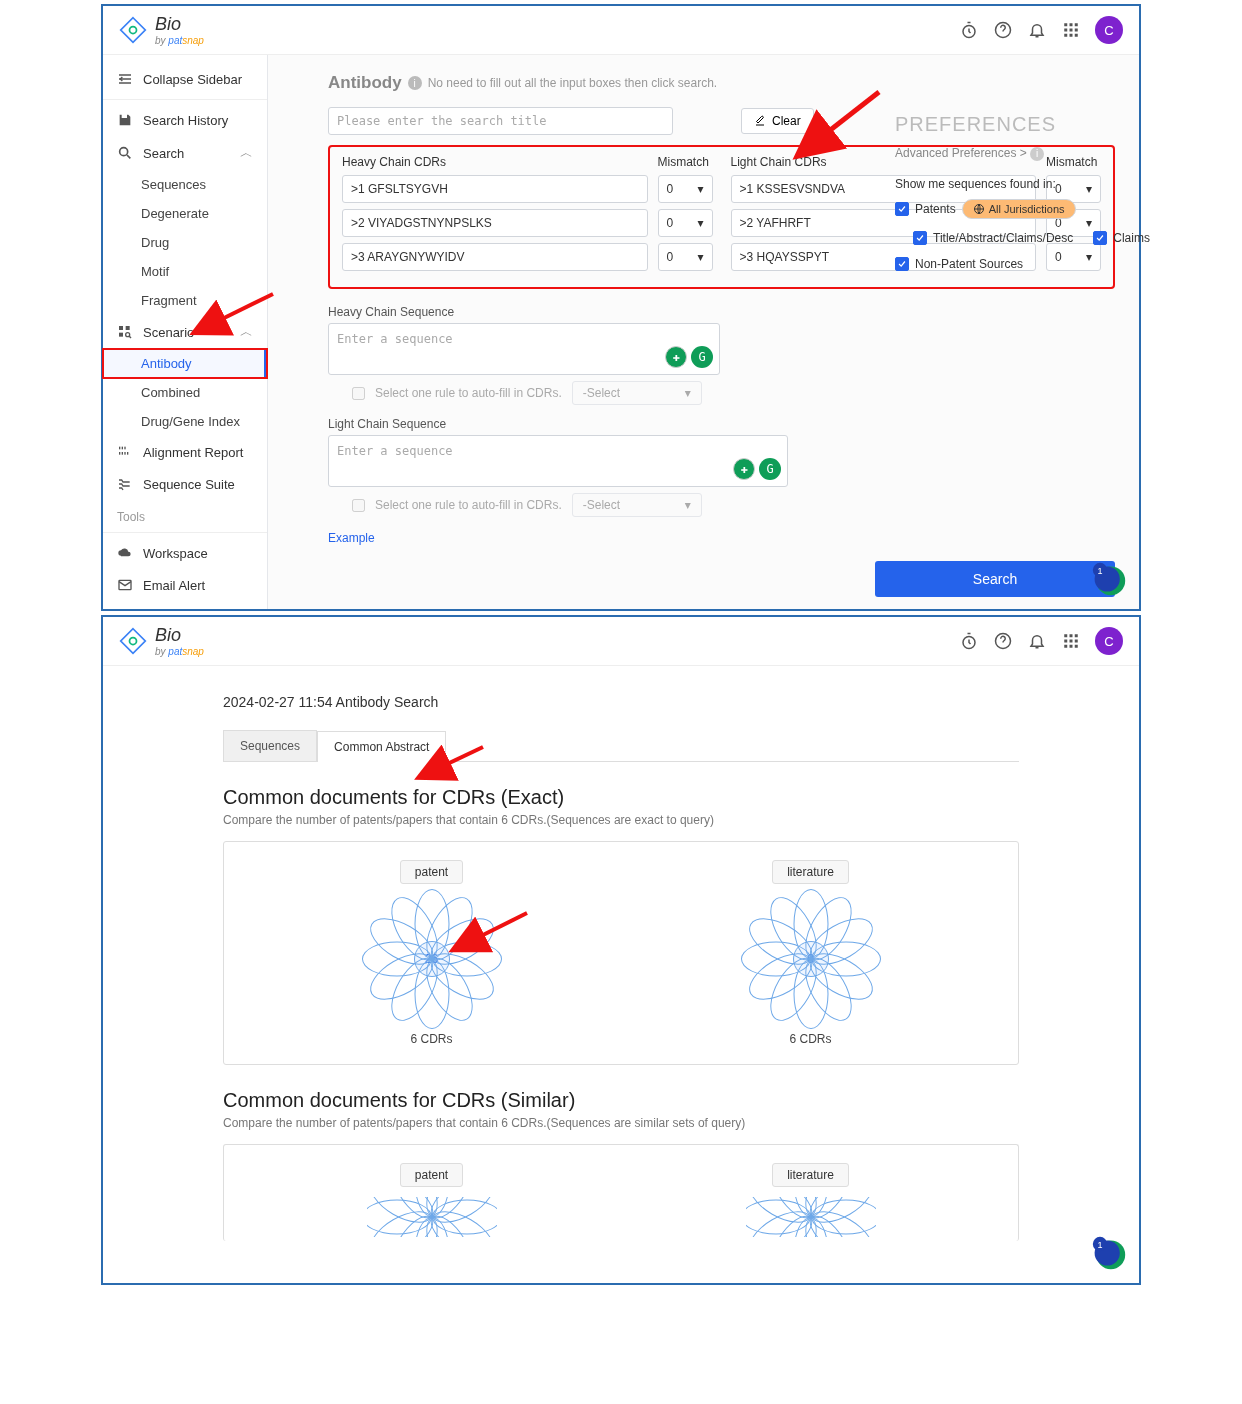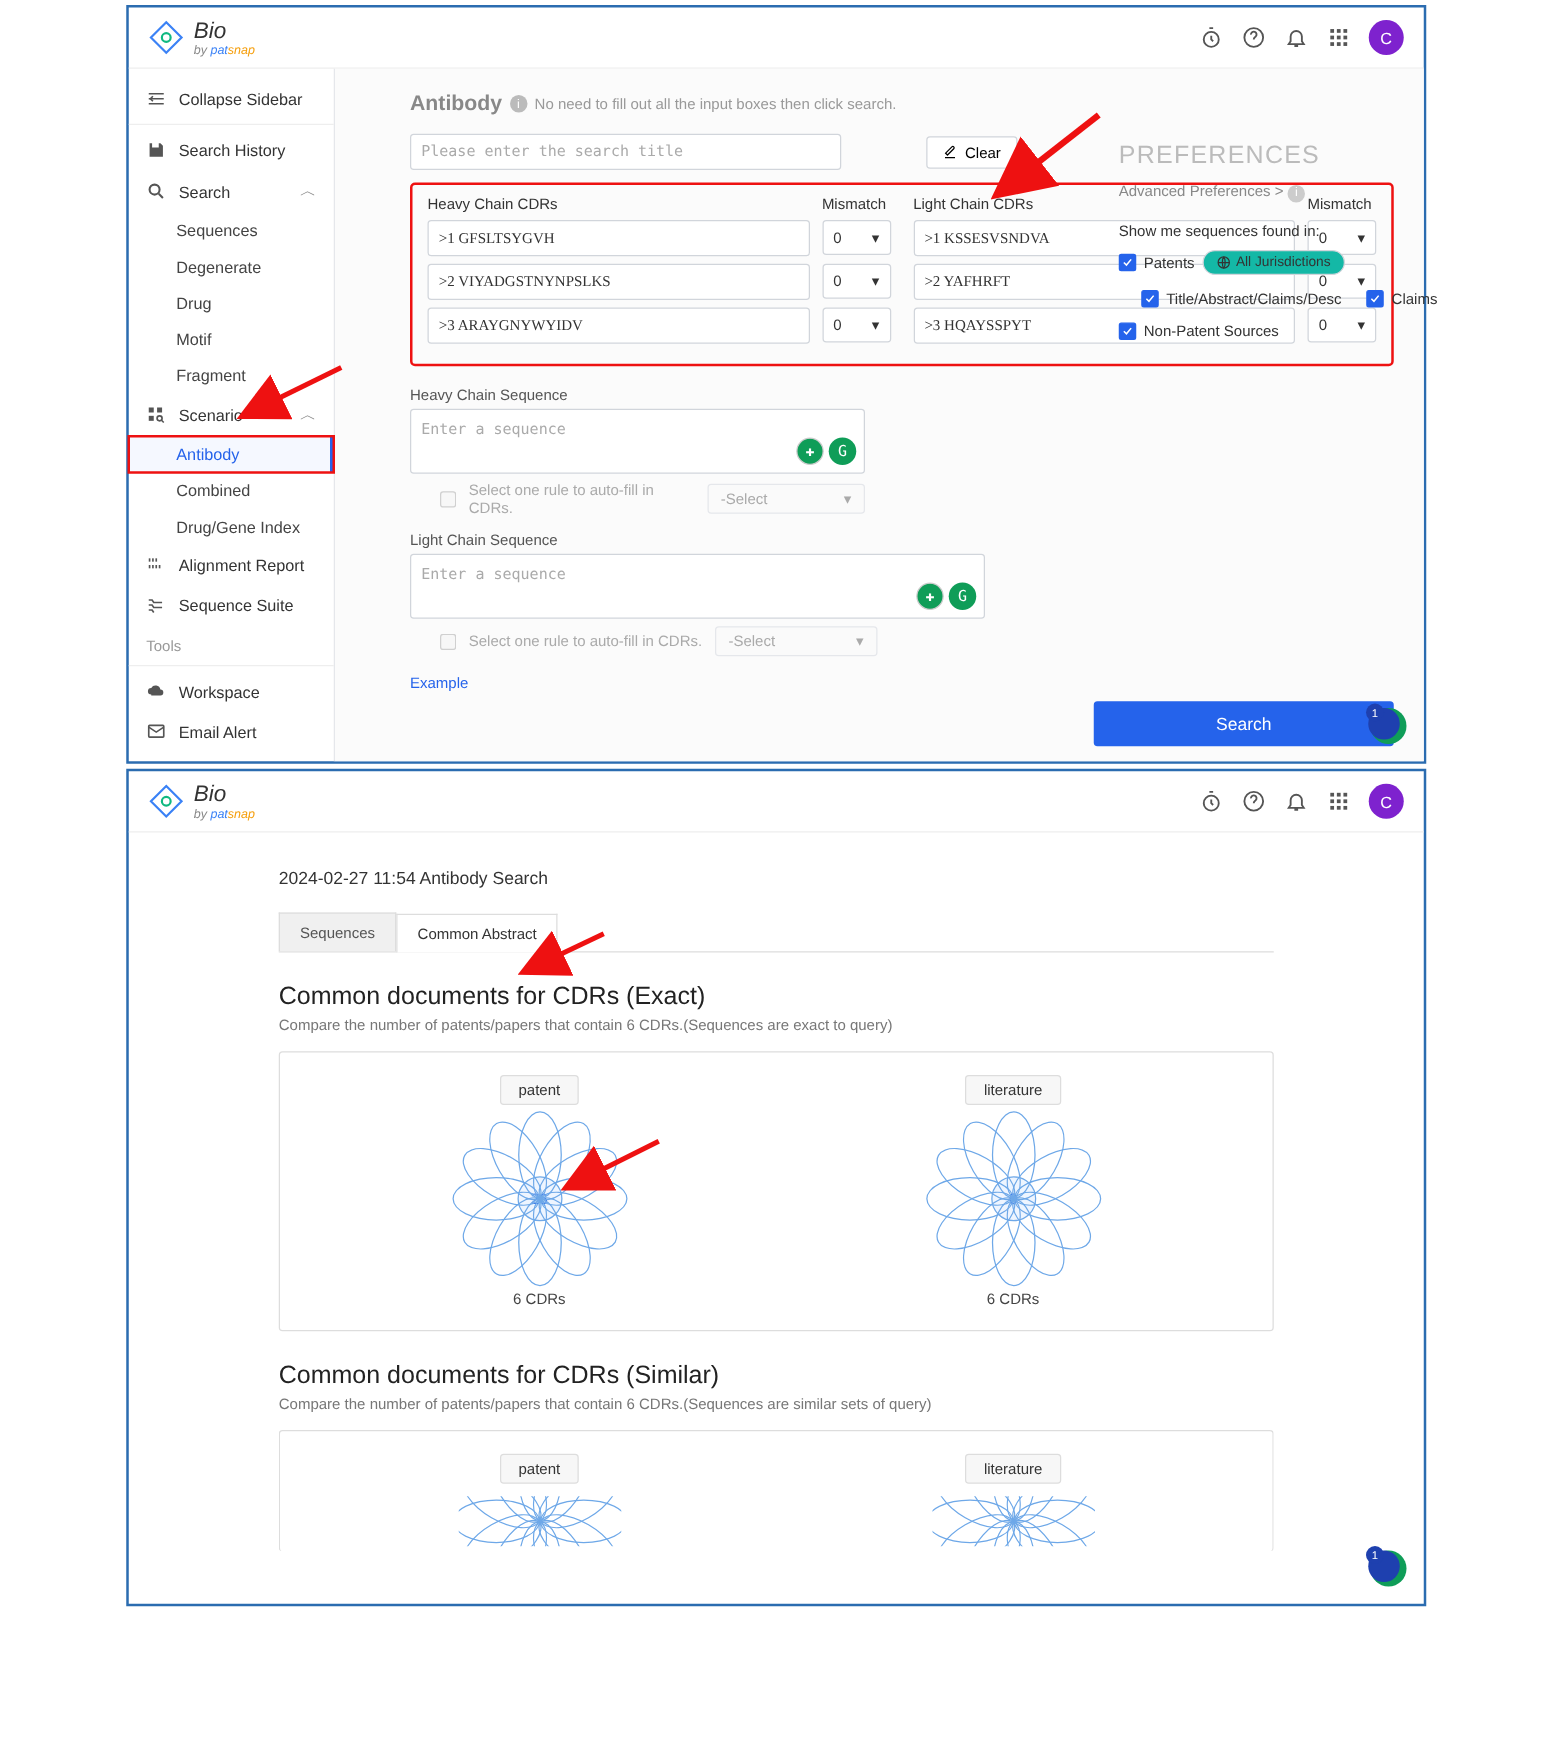--- a/index.html
+++ b/index.html
@@ -34,21 +34,21 @@
 .active-bar { border-right: 3px solid #2563eb; background: #f5f8ff; }
 
 
 .main { flex: 1; padding: 18px 24px 18px 60px; position: relative; background: #fbfbfb; }
 .title-row { display: flex; align-items: center; gap: 6px; margin-bottom: 14px; }
 .title { font-size: 17px; font-weight: 600; color: #888; }
 .info-ic { width: 14px; height: 14px; border-radius: 50%; background: #bbb; color: #fff; display: inline-flex; align-items: center; justify-content: center; font-size: 10px; }
 .hint { font-size: 12px; color: #999; }
 .row1 { display: flex; gap: 14px; align-items: center; margin-bottom: 10px; }
 .search-title { flex: 0 0 345px; }
-.input, .select { border: 1px solid #d1d5db; border-radius: 3px; background: #fff; padding: 6px 8px; font-size: 12px; font-family: Liberation Serif, serif; color: #333; width: 100%; }
+.input, .select { border: 1px solid #d1d5db; border-radius: 3px; background: #fff; padding: 6px 8px; font-size: 12px; font-family: Liberation Sans, sans-serif; color: #333; width: 100%; }
 .input::placeholder { font-family: monospace; color: #aaa; }
 .btn-clear { border: 1px solid #d1d5db; background: #fff; padding: 5px 12px; border-radius: 3px; font-size: 12px; display: inline-flex; align-items: center; gap: 6px; cursor: pointer; }
 
 .cdr-box { border: 2px solid #e11; border-radius: 4px; padding: 8px 12px 10px; margin-bottom: 16px; display: flex; gap: 18px; }
 .cdr-col { flex: 1; }
 .cdr-hdr { display: flex; gap: 10px; font-size: 12px; color: #333; margin-bottom: 6px; }
 .cdr-hdr .h1 { flex: 1; }
 .cdr-hdr .h2 { width: 55px; }
 .cdr-row { display: flex; gap: 10px; margin-bottom: 6px; }
 .cdr-row .seq { flex: 1; }
@@ -67,21 +67,21 @@
 .example-link { color: #2563eb; font-size: 12px; cursor: pointer; }
 
 
 .prefs { position: absolute; right: 24px; top: 58px; width: 220px; }
 .prefs-title { font-size: 20px; color: #bbb; letter-spacing: 1px; margin-bottom: 10px; }
 .adv-link { font-size: 12px; color: #888; margin-bottom: 16px; display: block; }
 .prefs-sec { font-size: 12px; color: #333; margin-bottom: 8px; }
 .chkrow { display: flex; align-items: center; gap: 6px; font-size: 12px; margin: 6px 0; }
 .chk { width: 14px; height: 14px; border: 1px solid #2563eb; border-radius: 2px; background: #2563eb; display: inline-flex; align-items: center; justify-content: center; }
 .chk svg { width: 10px; height: 10px; }
-.pill { border: 1px solid #d1d5db; border-radius: 14px; padding: 3px 10px; font-size: 11px; display: inline-flex; align-items: center; gap: 4px; background: #14b8a6; cursor: pointer; }
+.pill { border: 1px solid #d1d5db; border-radius: 14px; padding: 3px 10px; font-size: 11px; display: inline-flex; align-items: center; gap: 4px; background: #fdba74; cursor: pointer; }
 .sub-chk { margin-left: 18px; display: flex; gap: 20px; }
 
 .search-btn { position: absolute; right: 24px; bottom: 12px; width: 240px; background: #2563eb; color: #fff; text-align: center; padding: 10px 0; border-radius: 3px; cursor: pointer; font-size: 14px; }
 
 
 .arrow { position: absolute; pointer-events: none; }
 .arrow svg { overflow: visible; }
 
 
 .chat-dot { position: absolute; right: 12px; bottom: 12px; width: 36px; height: 36px; }
@@ -331,21 +331,21 @@
                 <div class="mm">
                   <div class="mm-sel">
                     <span>0</span>
                     <span>▾</span>
                   </div>
                 </div>
               </div>
         </div>
       </div>
 
-      <div class="seq-section" style="width:364px">
+      <div class="seq-section" style="width:392px">
         <div class="seq-label">Heavy Chain Sequence</div>
         <div class="seq-box">
           <span>Enter a sequence</span>
           <div class="seq-icons">
                 <span class="rnd-ic g2">✚</span>
                 <span class="rnd-ic g1">G</span>
               </div>
         </div>
         <div class="autofill">
           <input type="checkbox" disabled="" style="">

